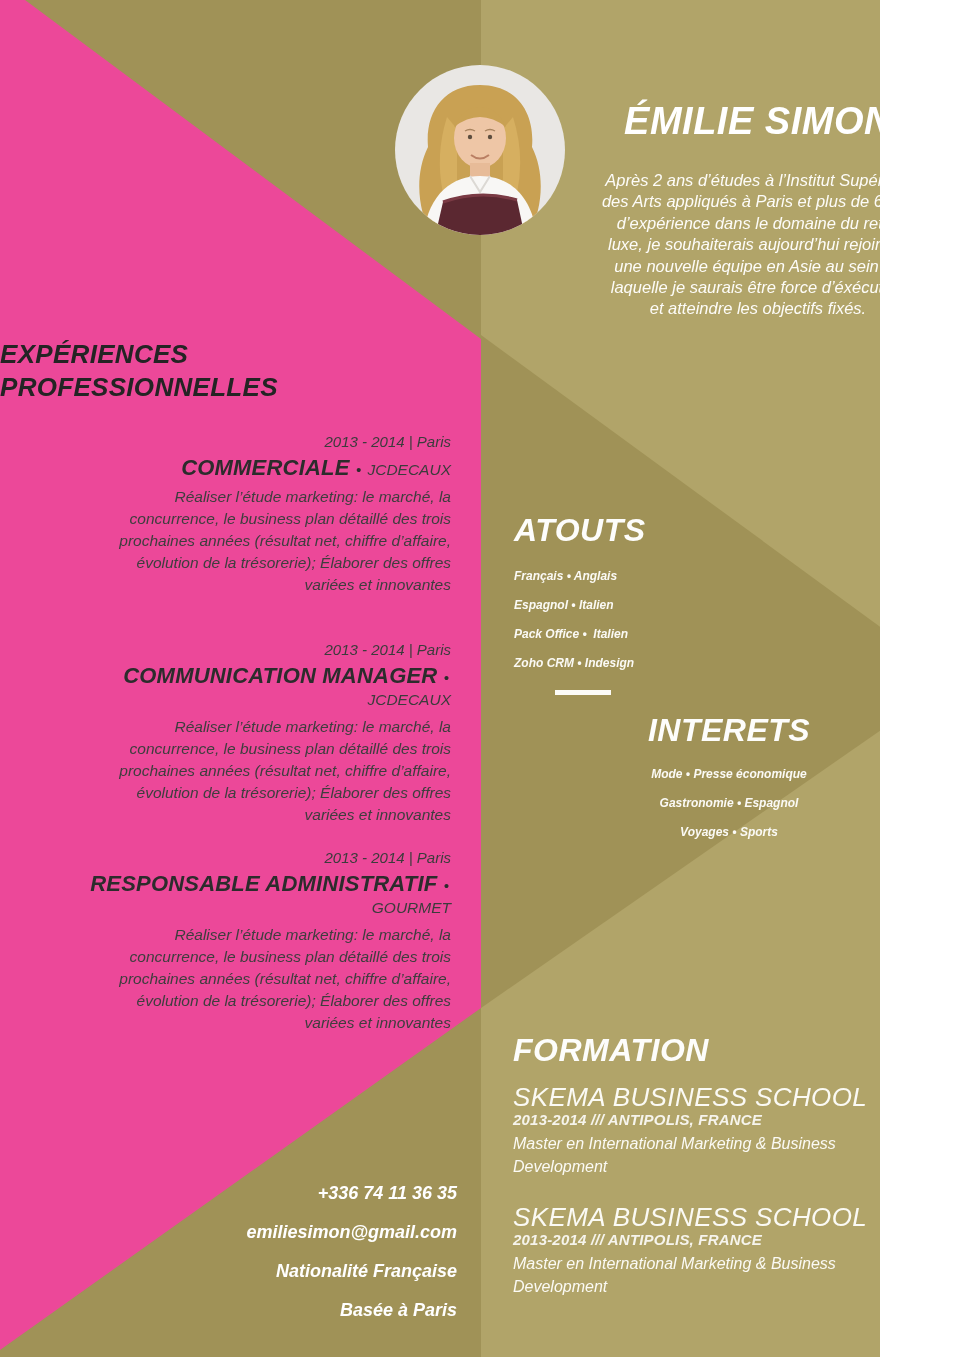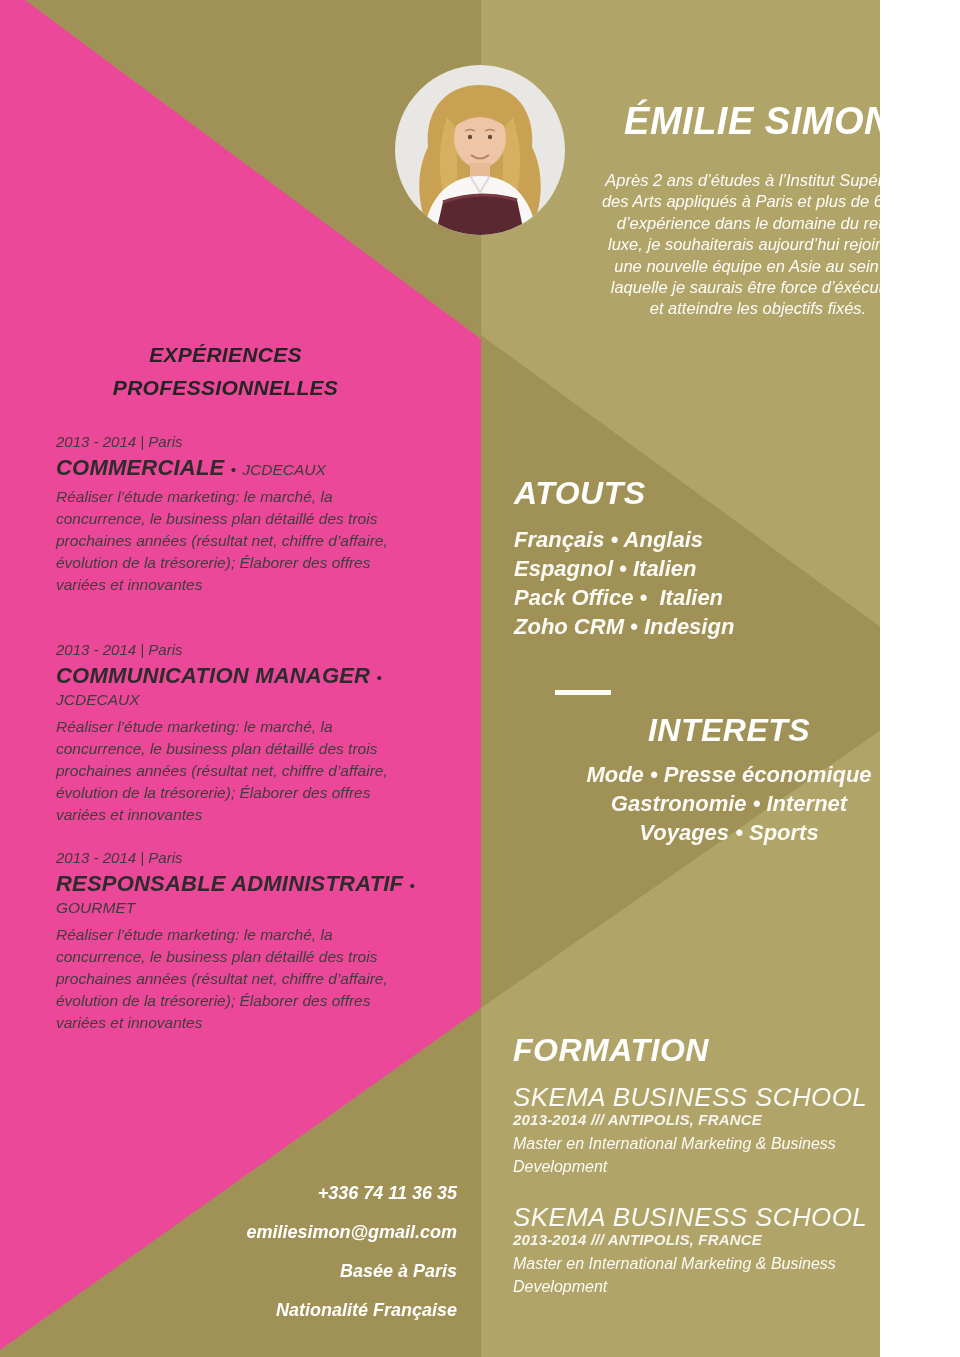--- a/index.html
+++ b/index.html
@@ -12,38 +12,38 @@
   .f-dark{fill:#a09257;}
   .pre{white-space:pre-wrap;}
 
   .photo{position:absolute;left:395px;top:65px;width:170px;height:170px;z-index:2;}
 
   .rc-header{position:absolute;left:566px;top:100px;width:384px;text-align:center;z-index:3;}
   .name{margin:0;font-size:38px;line-height:42px;font-weight:700;color:#ffffff;letter-spacing:.5px;}
   .job-title{margin-top:9px;font-size:18px;line-height:22px;font-weight:700;color:#ffffff;letter-spacing:.4px;}
   .intro{margin:28px 0 0 0;font-size:16.5px;line-height:21.4px;font-weight:400;color:#fdfcf8;}
 
-  .exp-heading{position:absolute;left:0;top:338px;width:451px;margin:0;text-align:center;
-    font-size:21px;line-height:33px;font-weight:700;color:#242424;z-index:3;letter-spacing:.3px;}
-  .entry{position:absolute;left:56px;width:411px;text-align:left;z-index:3;}
+  .exp-heading{position:absolute;left:0;top:338px;width:451px;margin:0;text-align:left;
+    font-size:26px;line-height:33px;font-weight:700;color:#242424;z-index:3;letter-spacing:.3px;}
+  .entry{position:absolute;left:40px;width:411px;text-align:right;z-index:3;}
   .entry.e0{top:432px;}
   .entry.e1{top:640px;}
   .entry.e2{top:848px;}
   .date{font-size:15px;line-height:19px;color:#3c3c3c;}
   .role-line{margin-top:6px;font-size:15.5px;line-height:22px;color:#3c3c3c;}
   .role{font-size:22px;font-weight:700;color:#2c2c2c;letter-spacing:.2px;}
   .sep{font-size:15px;color:#2c2c2c;padding:0 2px;}
   .desc{margin:5px 0 0 0;font-size:15.5px;line-height:22px;color:#3e3e3e;}
 
   .side,.formation{position:absolute;z-index:3;color:#ffffff;}
   .side h2,.formation h2{margin:0;font-size:32px;line-height:36px;font-weight:700;color:#fdfdfb;letter-spacing:.5px;}
-  .atouts{left:514px;top:475px;width:430px;}
+  .atouts{left:514px;top:512px;width:430px;}
   .interets{left:514px;top:712px;width:430px;text-align:center;}
   .side ul{list-style:none;margin:14px 0 0 0;padding:0;}
-  .side li{font-size:22px;line-height:29px;font-weight:700;color:#fbfaf5;}
+  .side li{font-size:12px;line-height:29px;font-weight:700;color:#fbfaf5;}
   .interets ul{margin-top:12px;}
   .divider{position:absolute;left:555px;top:690px;width:56px;height:5px;background:#fcfbf7;z-index:3;}
 
   .formation{left:513px;top:1032px;width:440px;}
   .edu{margin-top:10px;}
   .edu + .edu{margin-top:26px;}
   .school{font-size:26px;line-height:26px;font-weight:400;color:#fbfaf4;letter-spacing:.4px;margin-top:16px;}
   .meta{font-size:15px;line-height:20px;font-weight:700;color:#f6f4ec;letter-spacing:.2px;}
   .degree{margin:2px 0 0 0;font-size:16px;line-height:23px;font-weight:400;color:#fbfaf4;}
 
@@ -155,21 +155,21 @@
       <li class="pre">Zoho CRM • Indesign</li>
     </ul>
   </section>
 
   <div class="divider"></div>
 
   <section class="side interets">
     <h2>INTERETS</h2>
     <ul>
       <li class="pre">Mode • Presse économique</li>
-      <li class="pre">Gastronomie • Internet</li>
+      <li class="pre">Gastronomie • Espagnol</li>
       <li class="pre">Voyages • Sports</li>
     </ul>
   </section>
 
   <section class="formation">
     <h2>FORMATION</h2>
     <article class="edu">
       <div class="school">SKEMA BUSINESS SCHOOL</div>
       <div class="meta">2013-2014 /// ANTIPOLIS, FRANCE</div>
       <p class="degree pre">Master en International Marketing &amp; Business
@@ -179,17 +179,17 @@
       <div class="school">SKEMA BUSINESS SCHOOL</div>
       <div class="meta">2013-2014 /// ANTIPOLIS, FRANCE</div>
       <p class="degree pre">Master en International Marketing &amp; Business
 Development</p>
     </article>
   </section>
 
   <footer class="contact">
     <div>+336 74 11 36 35</div>
     <div>emiliesimon@gmail.com</div>
+    <div>Nationalité Française</div>
     <div>Basée à Paris</div>
-    <div>Nationalité Française</div>
   </footer>
 
 </div>
 
 </body></html>

